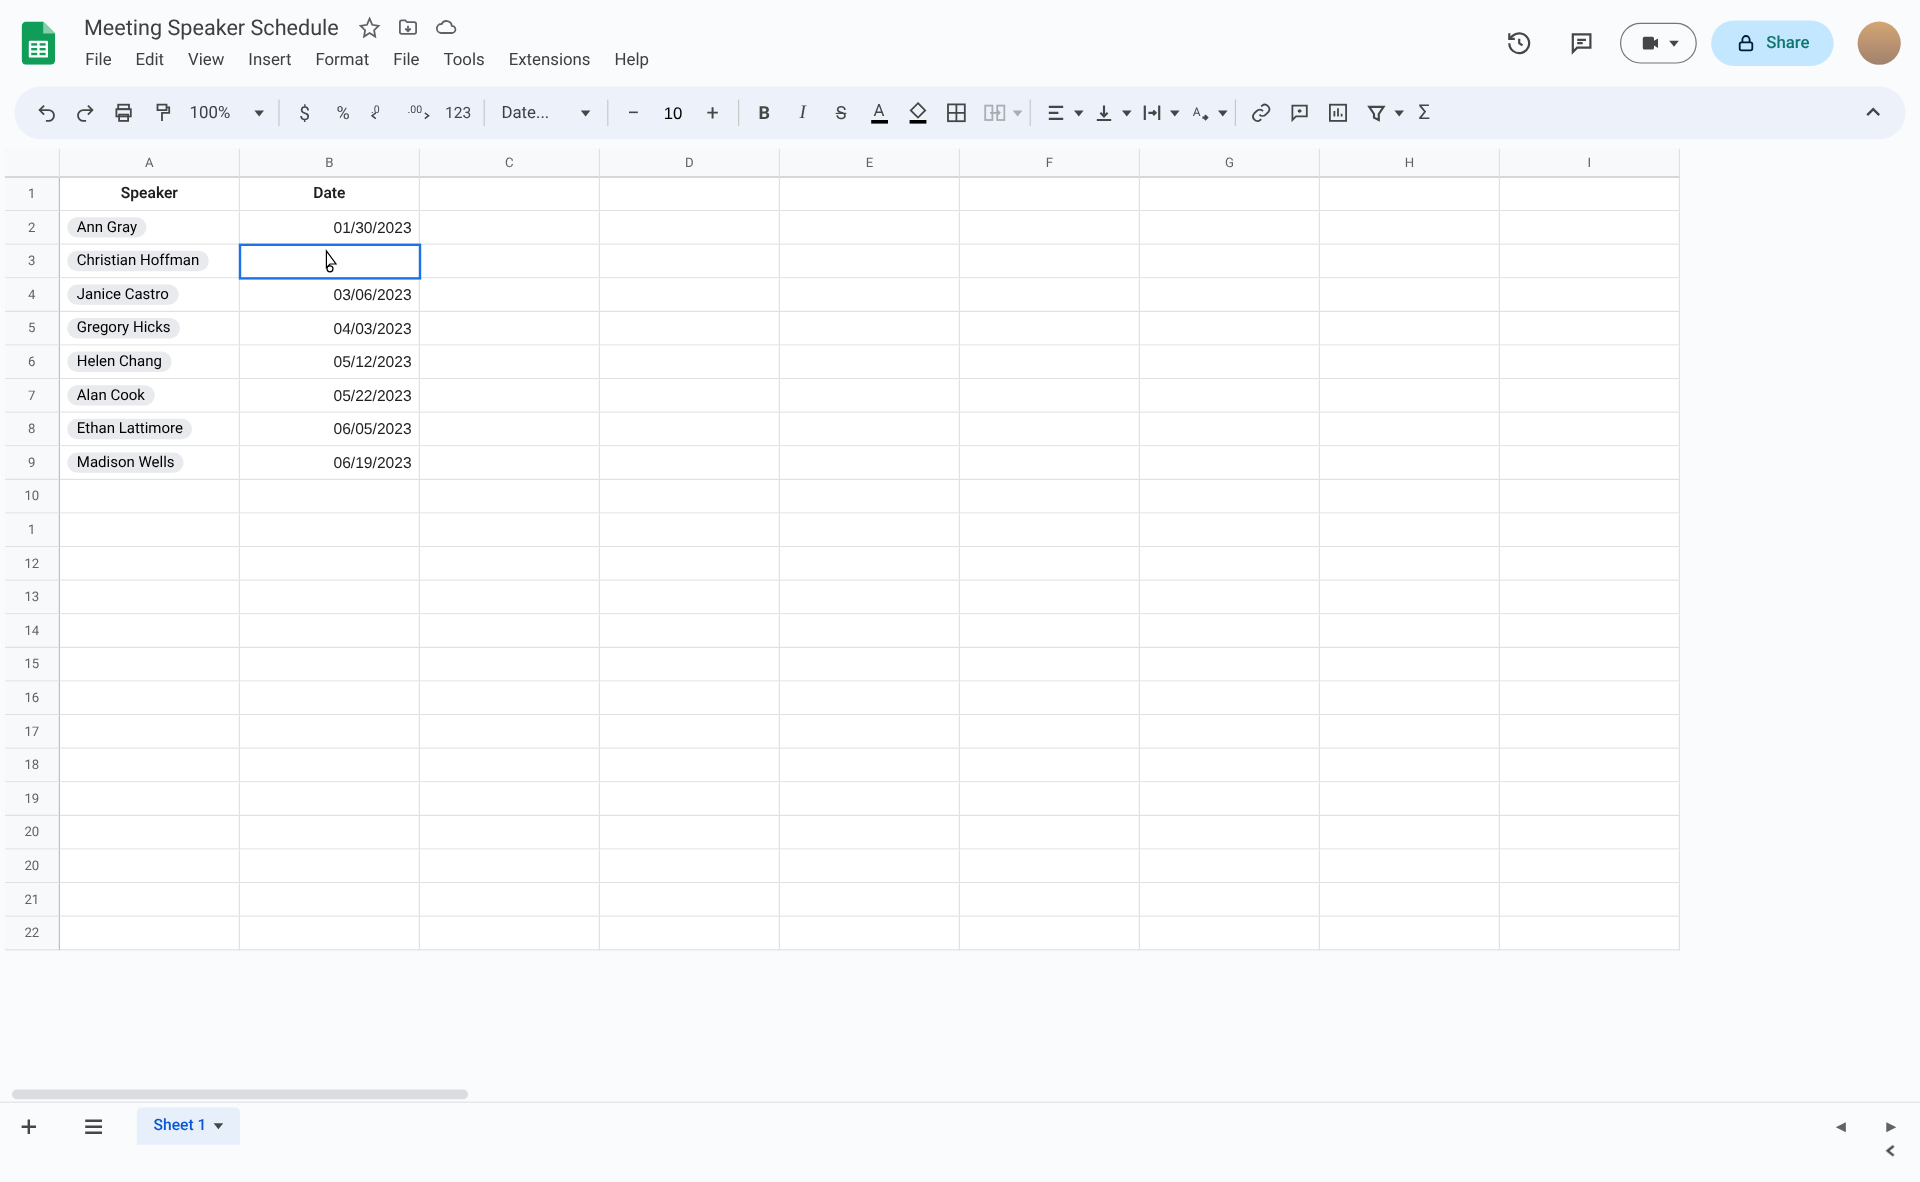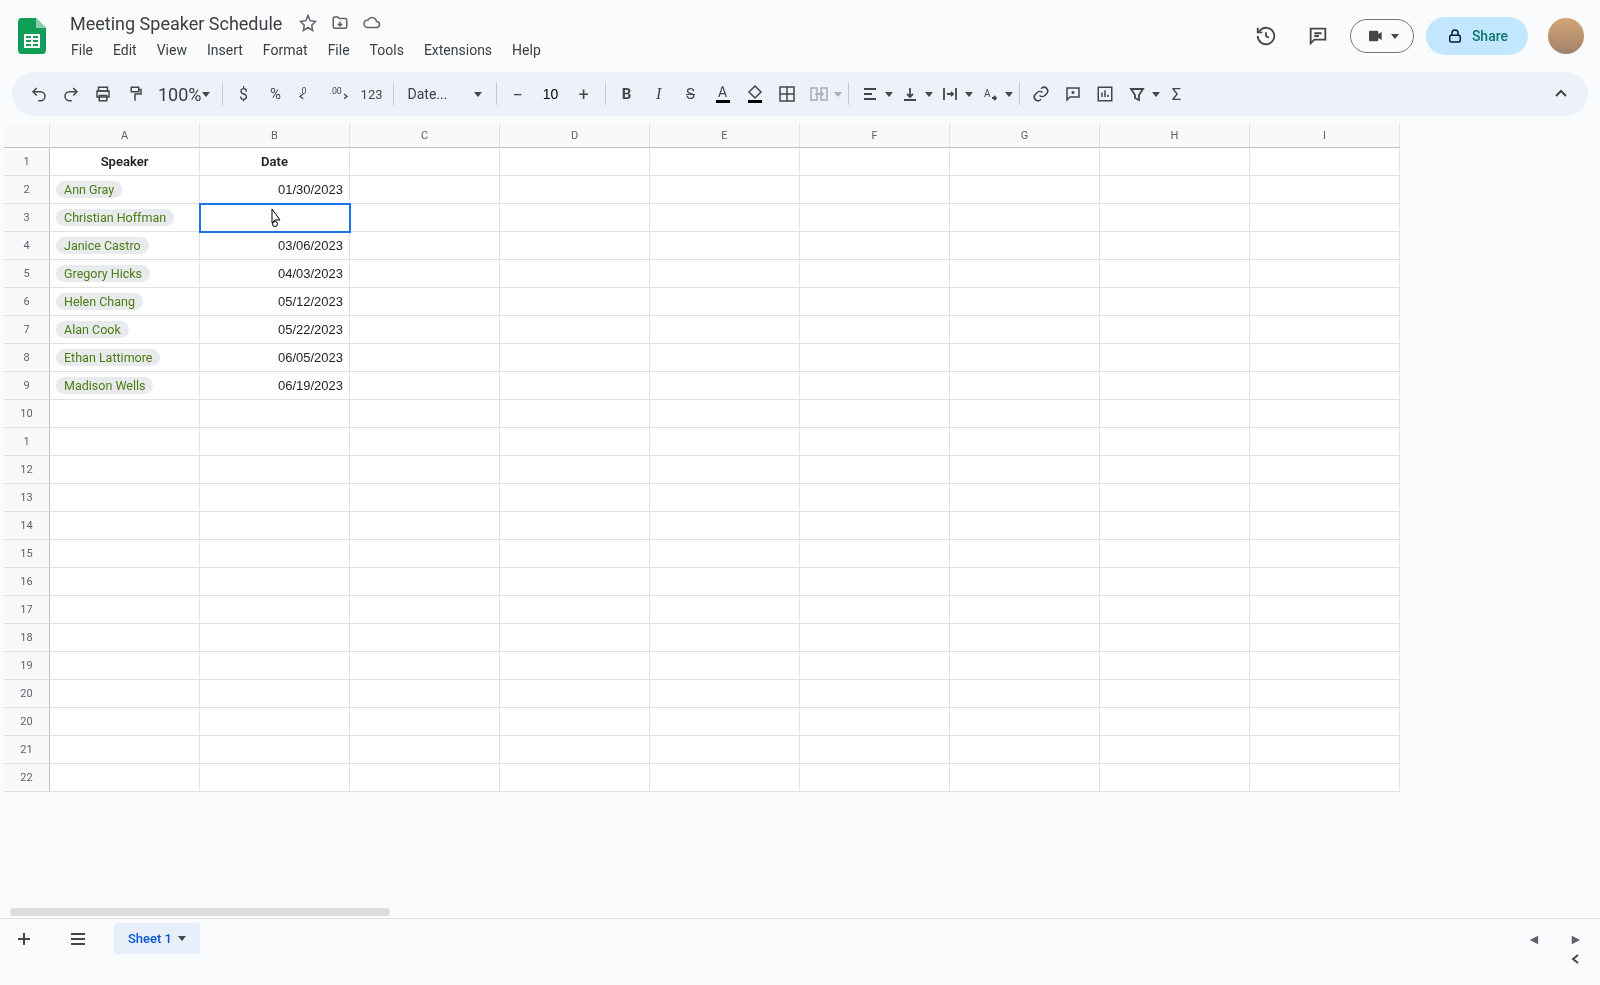--- a/index.html
+++ b/index.html
@@ -17,39 +17,39 @@
 .header-right { display: flex; align-items: center; gap: 12px; }
 .hr-icon { width: 40px; height: 40px; display: flex; align-items: center; justify-content: center; border-radius: 50%; cursor: pointer; color: #5f6368; }
 .meet-btn { display: flex; align-items: center; gap: 6px; border: 1px solid #747775; border-radius: 30px; padding: 8px 14px; cursor: pointer; }
 .share-btn { display: flex; align-items: center; gap: 8px; background: #c2e7ff; border-radius: 30px; padding: 10px 20px; cursor: pointer; color: #0f766e; font-weight: 500; font-size: 14px; }
 .avatar { width: 36px; height: 36px; border-radius: 50%; background: linear-gradient(#d4a574, #a0826d); margin-left: 8px; cursor: pointer; }
 
 
 .toolbar { background: #edf2fa; border-radius: 30px; margin: 8px 12px; height: 44px; display: flex; align-items: center; padding: 0 12px; gap: 2px; }
 .tb-btn { min-width: 30px; height: 30px; display: flex; align-items: center; justify-content: center; cursor: pointer; color: #444746; border-radius: 4px; padding: 0 4px; }
 .tb-sep { width: 1px; height: 22px; background: #c7c7c7; margin: 0 4px; }
-.zoom-box { display: flex; align-items: center; gap: 0; padding: 0 6px; cursor: pointer; font-size: 18px; }
+.zoom-box { display: flex; align-items: center; gap: 20px; padding: 0 6px; cursor: pointer; font-size: 14px; }
 .font-box { display: flex; align-items: center; gap: 6px; padding: 0 8px; cursor: pointer; min-width: 90px; justify-content: space-between; }
 .font-size { display: flex; align-items: center; gap: 4px; }
 .font-size-val { width: 28px; text-align: center; border: none; background: transparent; font-size: 14px; }
 .tb-combo { display: flex; align-items: center; }
 .tb-expand { margin-left: auto; }
 
 
 .grid-wrap { position: relative; margin: 0 0 0 4px; }
 .col-headers { display: flex; height: 24px; position: sticky; top: 0; }
 .corner { width: 46px; height: 24px; background: #f8f9fa; border-right: 1px solid #e1e1e1; border-bottom: 1px solid #c0c0c0; }
 .col-h { background: #f8f9fa; border-right: 1px solid #e1e1e1; border-bottom: 1px solid #c0c0c0; display: flex; align-items: center; justify-content: center; font-size: 11px; color: #5f6368; cursor: pointer; }
 .col-A { width: 150px; } .col-B { width: 150px; } .col-C { width: 150px; } .col-D { width: 150px; } .col-E { width: 150px; } .col-F { width: 150px; } .col-G { width: 150px; } .col-H { width: 150px; } .col-I { width: 150px; }
 .grid-body { overflow: auto; height: 760px; }
 .row { display: flex; height: 28px; }
 .row-h { width: 46px; background: #f8f9fa; border-right: 1px solid #c0c0c0; border-bottom: 1px solid #e1e1e1; display: flex; align-items: center; justify-content: center; font-size: 11px; color: #5f6368; cursor: pointer; }
 .cell { background: #fff; border-right: 1px solid #e1e1e1; border-bottom: 1px solid #e1e1e1; padding: 2px 6px; display: flex; align-items: center; font-size: 13px; color: #1f1f1f; overflow: hidden; white-space: nowrap; }
 .hdr-cell { font-weight: 600; justify-content: center; }
-.chip { background: #e8eaed; border-radius: 10px; padding: 1px 8px; font-size: 12.5px; color: #4d7c0f; display: inline-block; }
+.chip { background: #e8eaed; border-radius: 10px; padding: 1px 8px; font-size: 12.5px; color: #000000; display: inline-block; }
 .date-cell { justify-content: flex-end; font-family: Arial, sans-serif; text-align: right; }
 .active-cell { outline: 2px solid #1a73e8; outline-offset: -1px; z-index: 2; position: relative; }
 
 
 .hscroll-track { height: 10px; margin: 0 10px; background: transparent; position: relative; }
 .hscroll-thumb { position: absolute; left: 0; width: 380px; height: 8px; background: #dadce0; border-radius: 4px; }
 .sheet-bar { height: 40px; display: flex; align-items: center; border-top: 1px solid #e1e1e1; padding: 0 6px; gap: 18px; background: #f9fbfd; }
 .sb-btn { width: 36px; height: 36px; display: flex; align-items: center; justify-content: center; cursor: pointer; color: #5f6368; border-radius: 4px; }
 .sheet-tab { display: flex; align-items: center; gap: 6px; padding: 8px 14px; background: #e6effa; color: #0b57d0; font-weight: 500; border-radius: 4px 4px 0 0; cursor: pointer; font-size: 13px; }
 .sheet-nav { margin-left: auto; display: flex; gap: 6px; }

